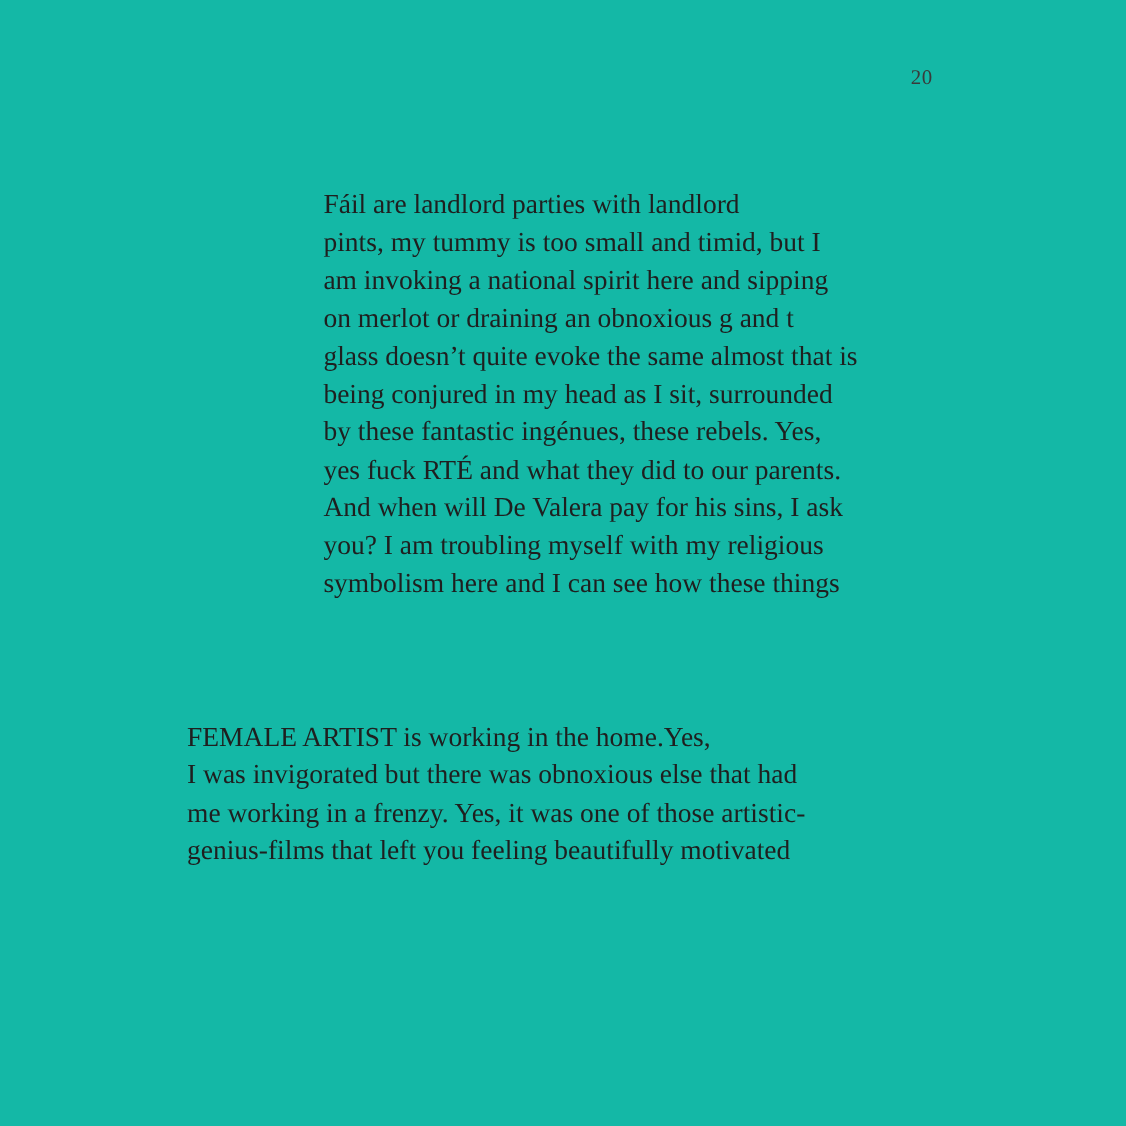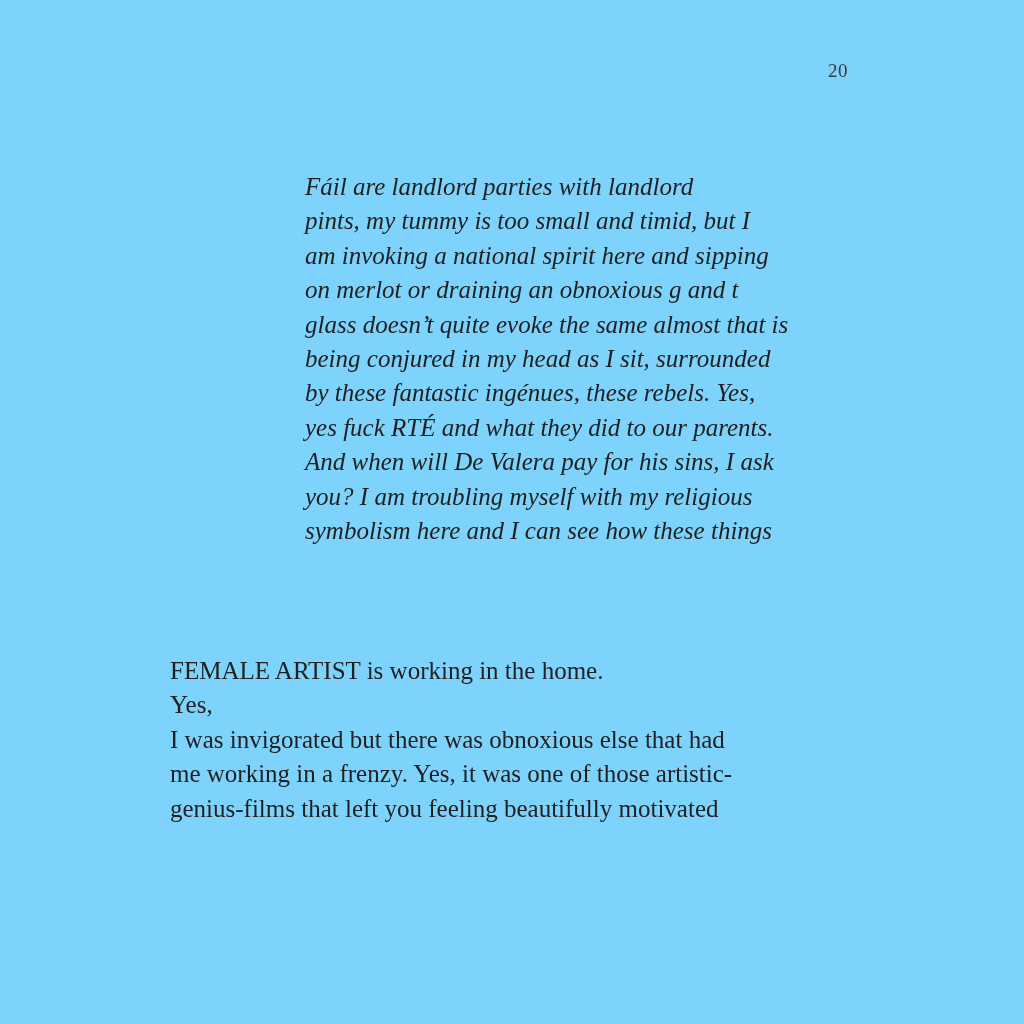--- a/index.html
+++ b/index.html
@@ -11,55 +11,53 @@
     height: 1024px;
     position: relative;
     background: #ffffff;
     font-family: "Liberation Serif", "DejaVu Serif", serif;
     color: #1f1f1f;
     overflow: hidden;
   }
   .page {
     position: absolute;
     inset: 0;
-    background: #7dd3fc;
+    background: #14b8a6;
   }
   .page-number {
     position: absolute;
     left: 828px;
     top: 60px;
     font-size: 19px;
     line-height: 22px;
     color: #3a3a3a;
     letter-spacing: 0.5px;
   }
   .text-block {
     position: absolute;
     font-size: 25px;
     line-height: 34.4px;
     color: #1f1f1f;
   }
   .text-block .line {
     white-space: nowrap;
   }
   .monologue {
-    left: 305px;
+    left: 294px;
     top: 170px;
     width: 548px;
-    font-style: italic;
   }
   .paragraph {
     left: 170px;
     top: 654px;
     width: 681px;
   }
   .split-line {
     display: flex;
     white-space: nowrap;
-    flex-direction: column;
   }
   .split-line .seg {
     white-space: nowrap;
   }
 </style>
 </head>
 <body>
 
 <div class="page">
 

